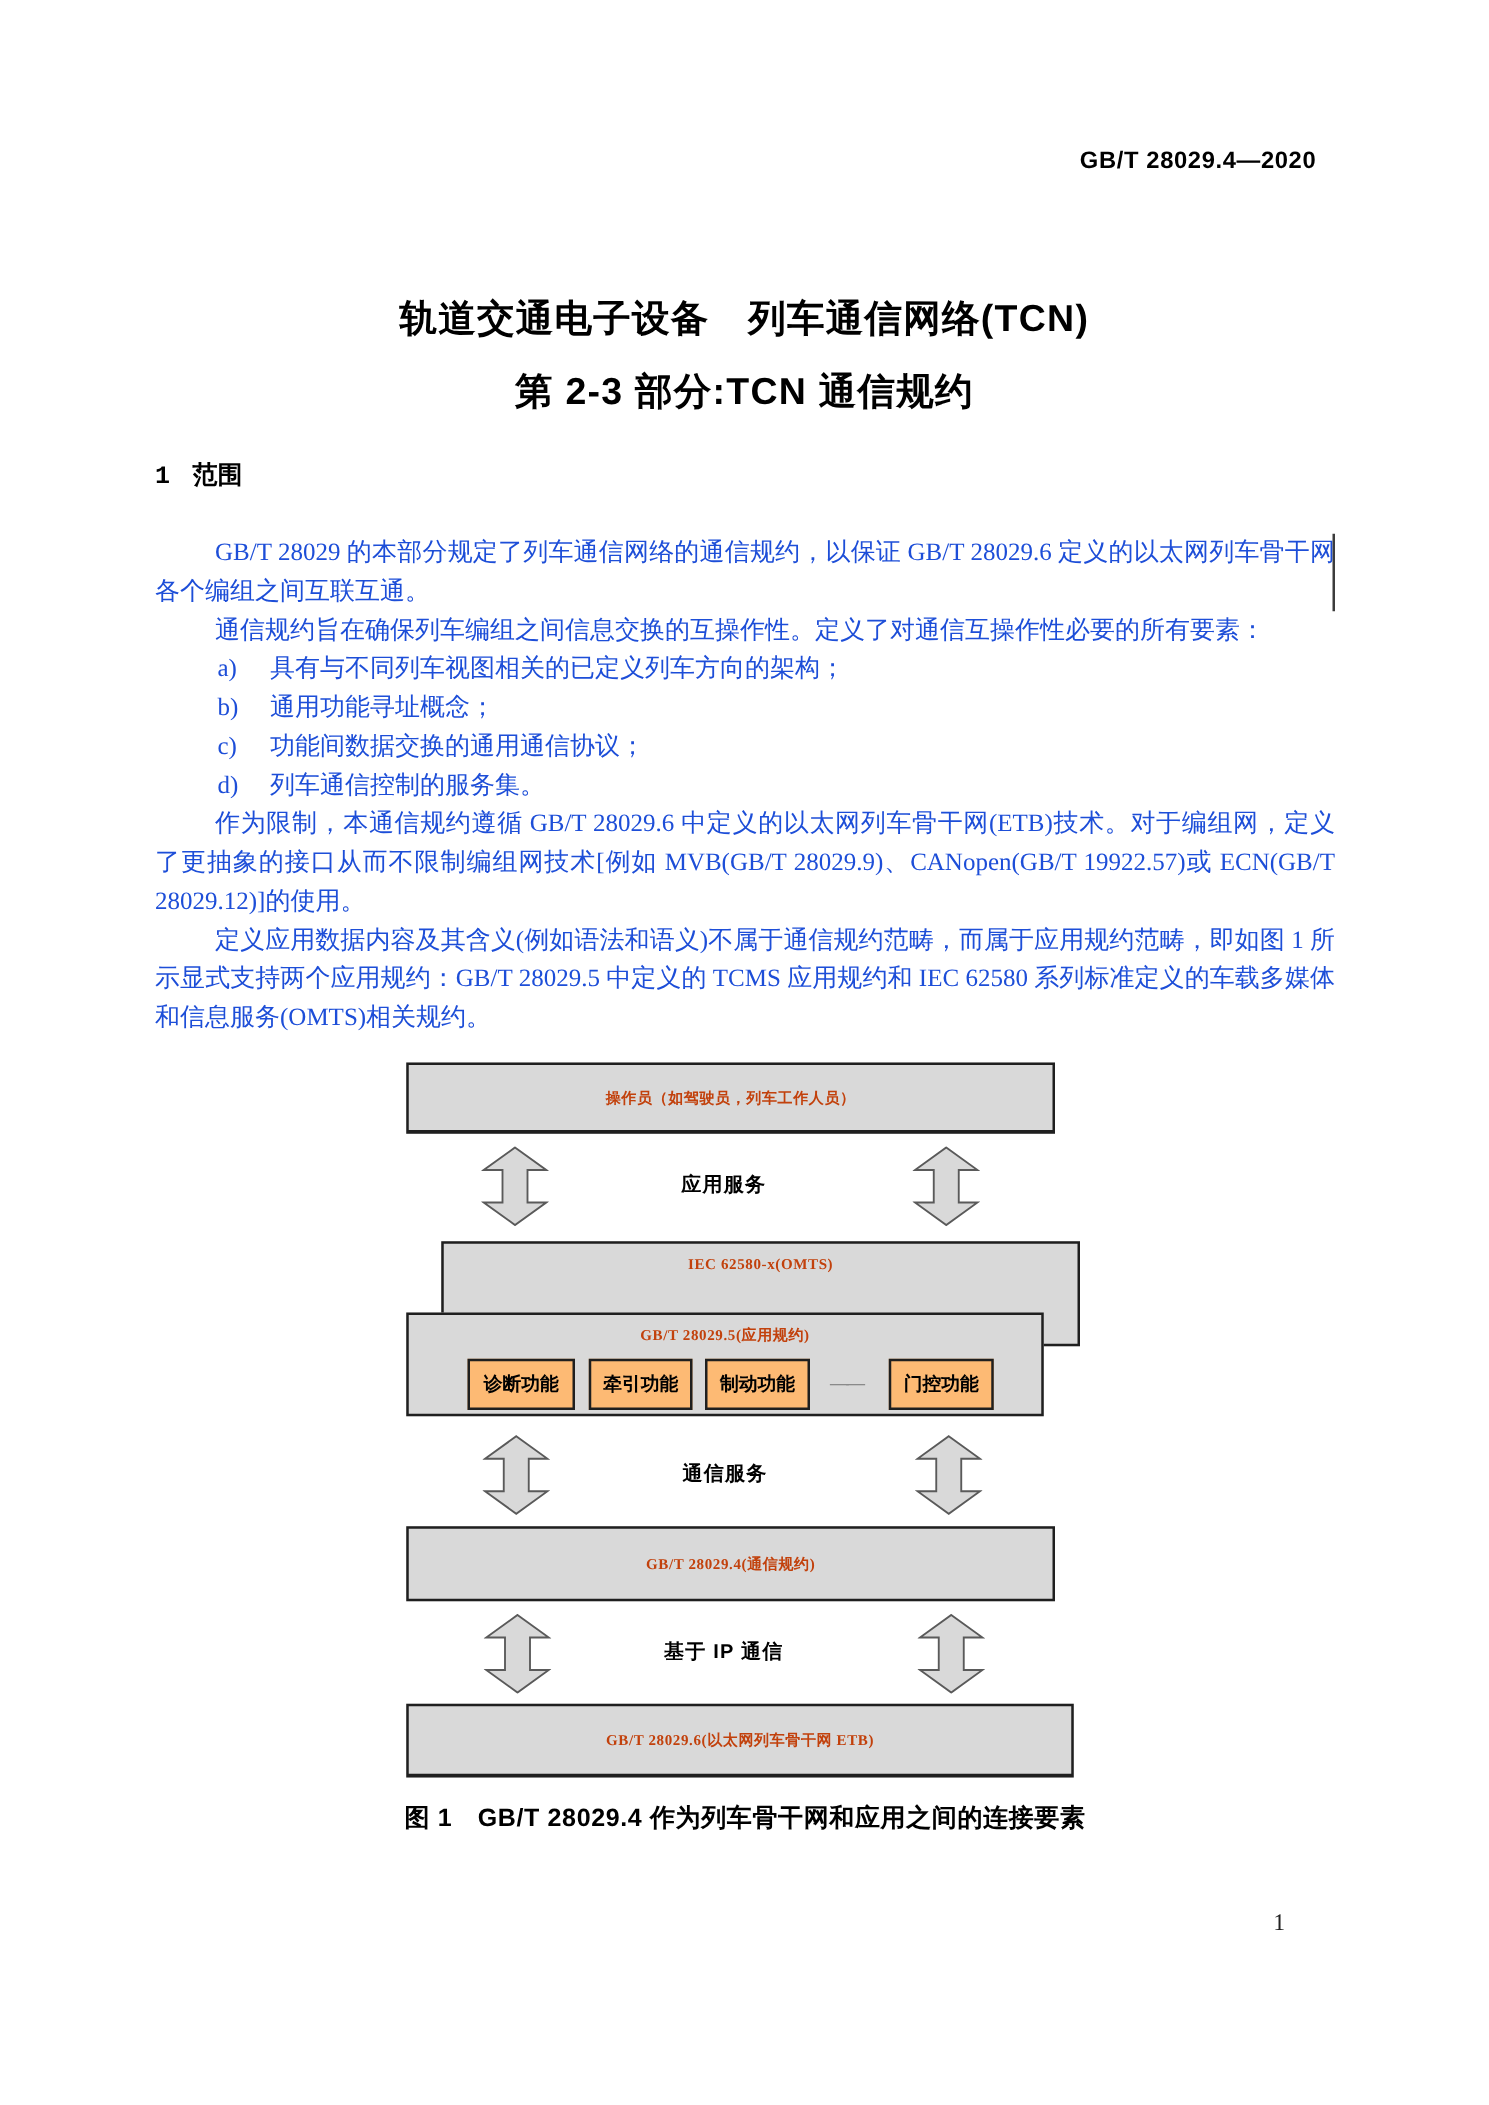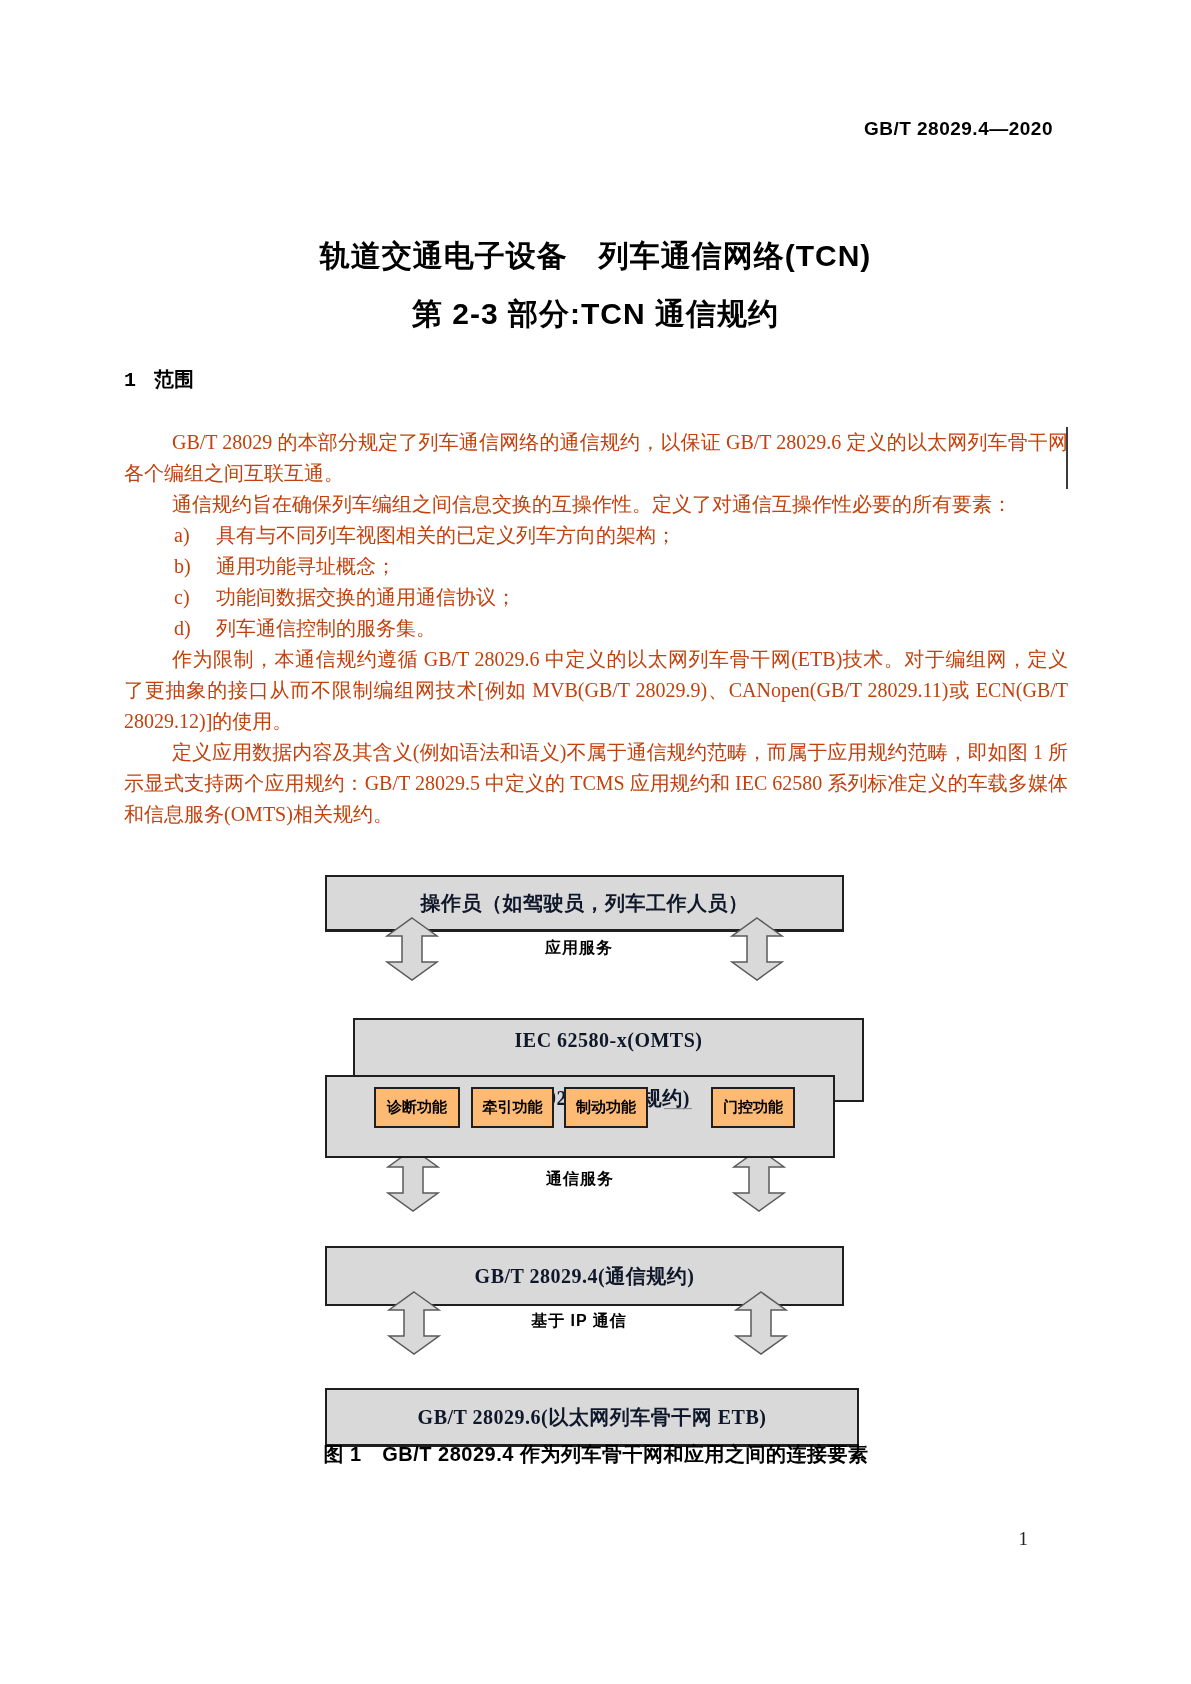--- a/index.html
+++ b/index.html
@@ -29,38 +29,37 @@
   
   .sec-heading{
     position:absolute;top:366px;left:124px;
     font-family:Liberation Mono, monospace;
     font-weight:bold;font-size:20px;color:#000;
   }
   .sec-heading .sec-no{margin-right:18px;}
   
   .body-text{
     position:absolute;top:427px;left:124px;width:944px;
-    font-size:20px;line-height:31px;color:#c2410c;
+    font-size:20px;line-height:31px;color:#1d4ed8;
     text-align:justify;
   }
   .body-text p{margin:0;text-indent:2.4em;}
   .body-text .li{margin:0;padding-left:92px;text-indent:0;position:relative;}
   .body-text .li .marker{position:absolute;left:50px;}
   
   .change-bar{position:absolute;left:1066px;top:427px;width:2px;height:62px;background:#3c3c3c;}
   
   .figure{position:absolute;left:124px;top:845px;width:944px;height:582px;}
   .fig-box{
     position:absolute;box-sizing:border-box;
     background:#d9d9d9;border:2px solid #1f1f1f;
     display:flex;align-items:center;justify-content:center;
-    font-size:20px;font-weight:bold;color:#0f172a;
+    font-size:12px;font-weight:bold;color:#c2410c;
     font-family:"Liberation Serif","DejaVu Serif",serif;
     letter-spacing:.5px;
-    margin-top:25px;
   }
   .fig-box.top-align{align-items:flex-start;}
   .box-operator{left:201px;top:5px;width:519px;height:57px;border-bottom-width:3px;}
   .box-iec{left:229px;top:148px;width:511px;height:84px;padding-top:9px;z-index:1;}
   .box-gb5{left:201px;top:205px;width:510px;height:83px;padding-top:8px;z-index:2;}
   .box-gb4{left:201px;top:376px;width:519px;height:60px;}
   .box-gb6{left:201px;top:518px;width:534px;height:59px;border-bottom-width:3px;}
   .func-box{
     position:absolute;box-sizing:border-box;top:242px;height:41px;
     background:#fdba74;border:2px solid #1f1f1f;
@@ -127,21 +126,21 @@
       <span>通用功能寻址概念；</span>
     </div>
     <div class="li">
       <span class="marker">c)</span>
       <span>功能间数据交换的通用通信协议；</span>
     </div>
     <div class="li">
       <span class="marker">d)</span>
       <span>列车通信控制的服务集。</span>
     </div>
-    <p>作为限制，本通信规约遵循 GB/T 28029.6 中定义的以太网列车骨干网(ETB)技术。对于编组网，定义了更抽象的接口从而不限制编组网技术[例如 MVB(GB/T 28029.9)、CANopen(GB/T 28029.11)或 ECN(GB/T 28029.12)]的使用。</p>
+    <p>作为限制，本通信规约遵循 GB/T 28029.6 中定义的以太网列车骨干网(ETB)技术。对于编组网，定义了更抽象的接口从而不限制编组网技术[例如 MVB(GB/T 28029.9)、CANopen(GB/T 19922.57)或 ECN(GB/T 28029.12)]的使用。</p>
     <p>定义应用数据内容及其含义(例如语法和语义)不属于通信规约范畴，而属于应用规约范畴，即如图 1 所示显式支持两个应用规约：GB/T 28029.5 中定义的 TCMS 应用规约和 IEC 62580 系列标准定义的车载多媒体和信息服务(OMTS)相关规约。</p>
   </div>
 
   <div class="change-bar"></div>
 
   <div class="figure">
 
     <div class="fig-box box-operator">操作员（如驾驶员，列车工作人员）</div>
 
     <svg class="dbl-arrow" style="left:261px;top:72px;" viewBox="0 0 54 64">

